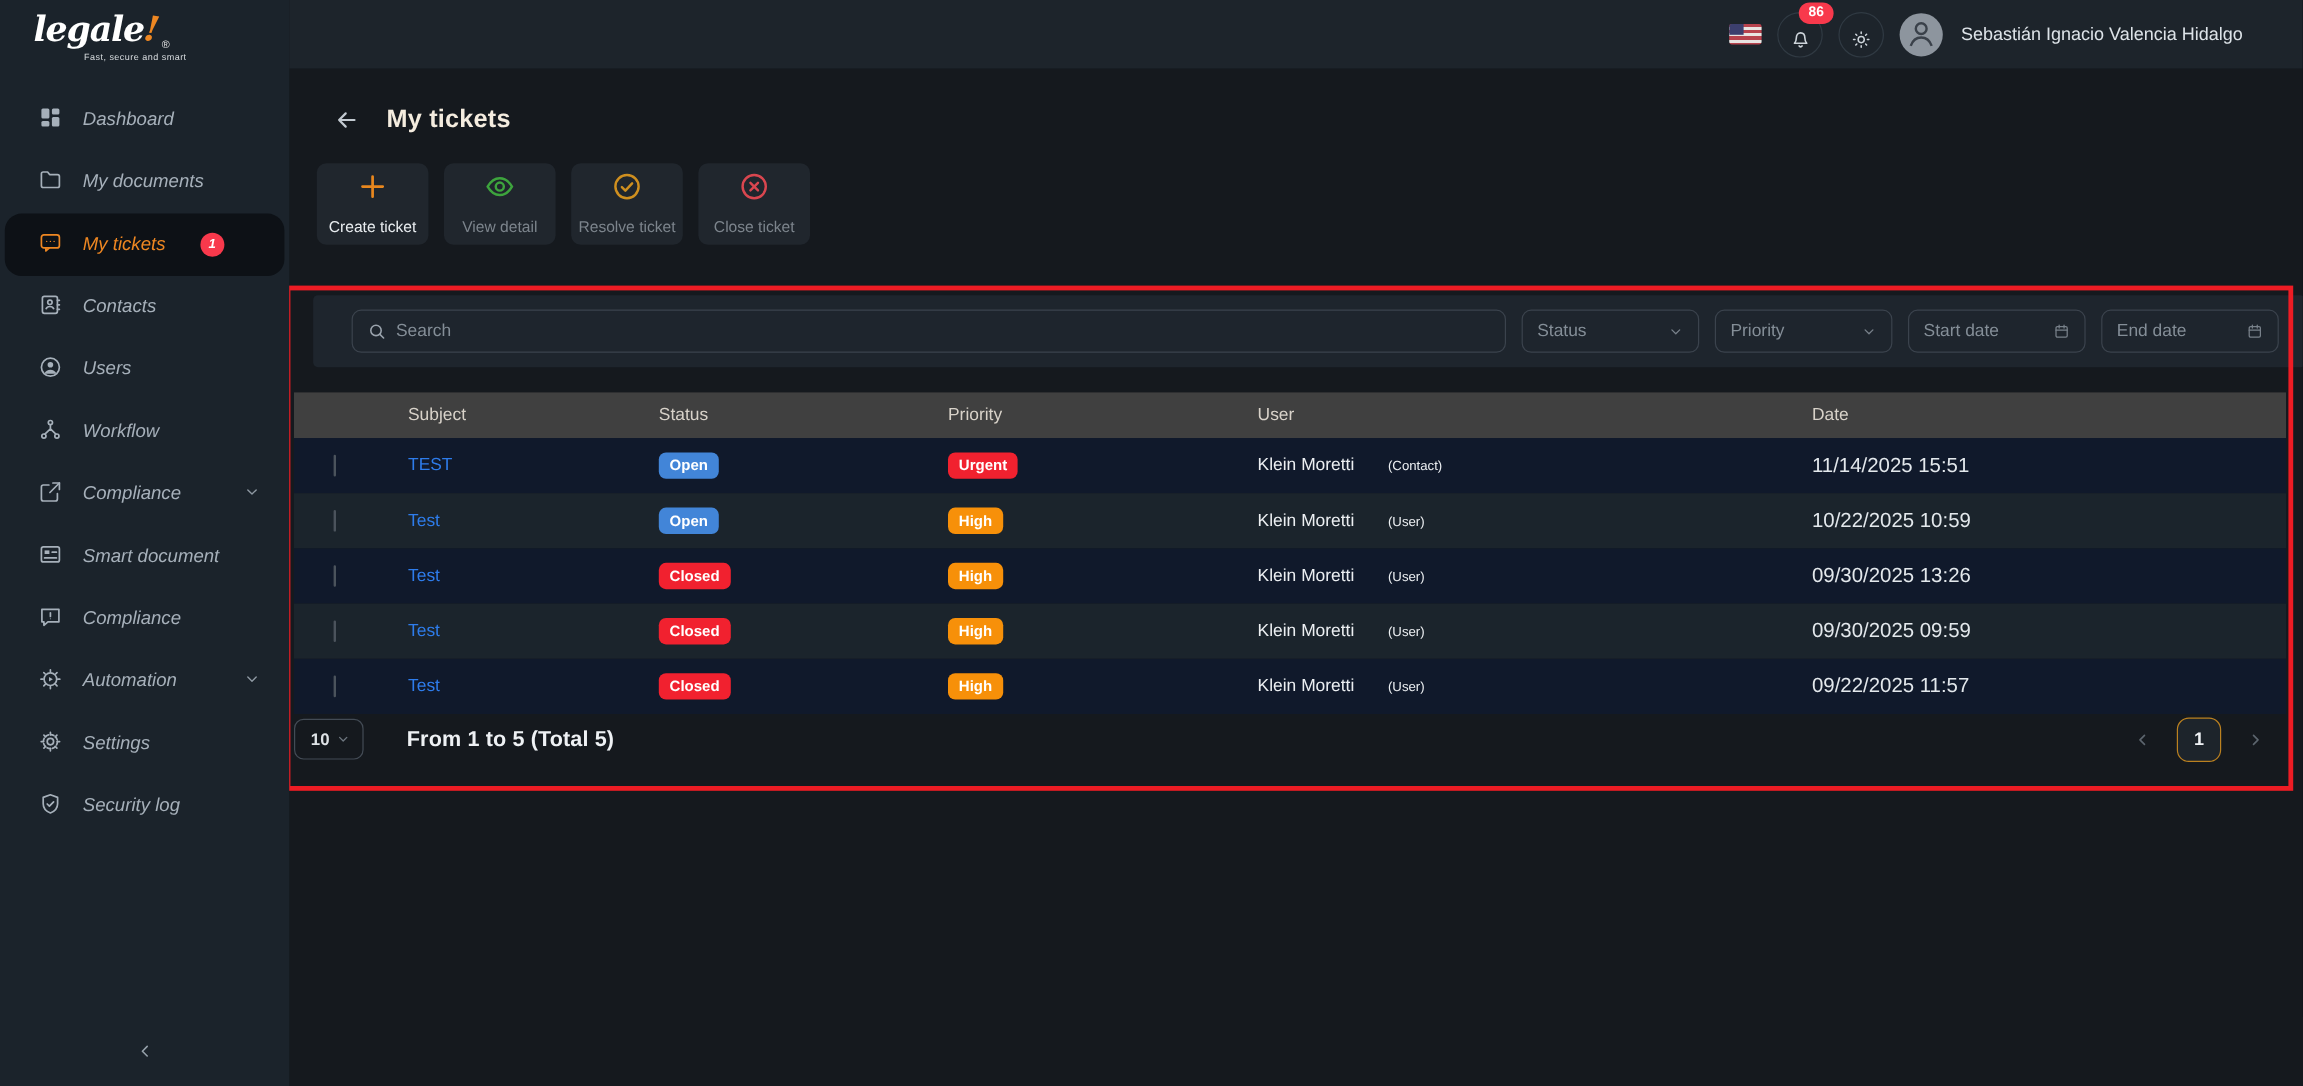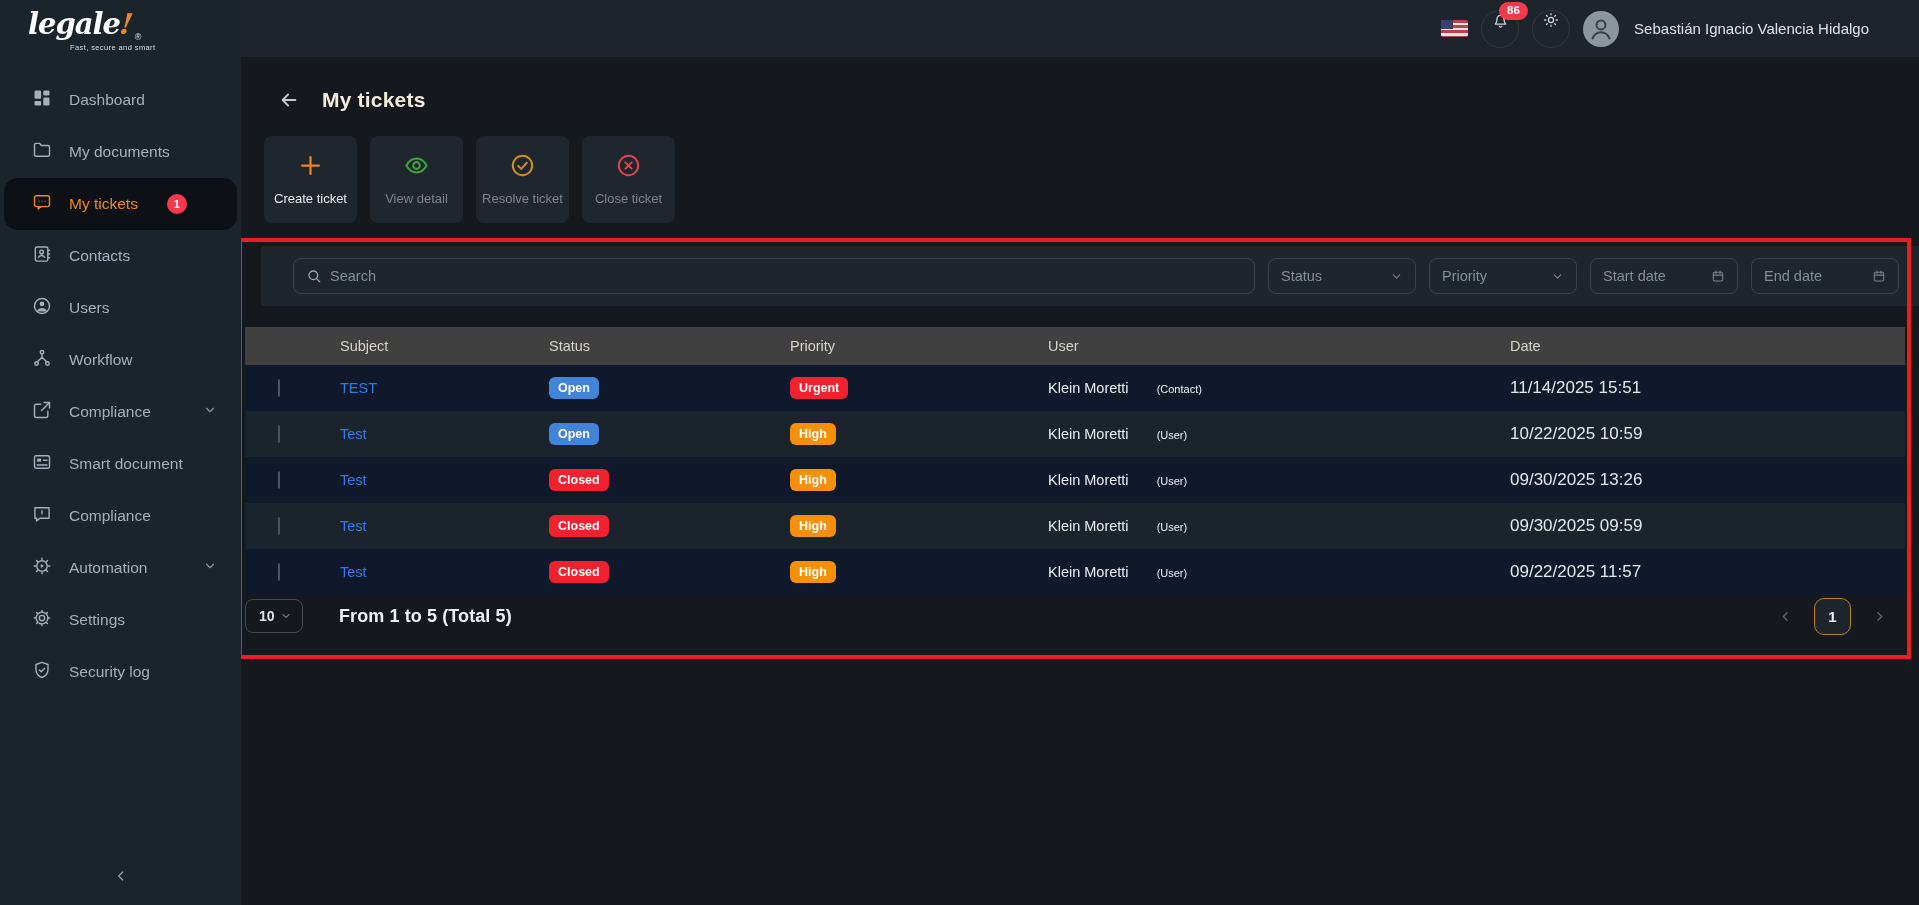--- a/index.html
+++ b/index.html
@@ -22,21 +22,21 @@
     font-style:italic; font-weight:bold; font-size:29px; color:#ffffff;
     letter-spacing:-1px; line-height:1;
   }
   .logo-bang { color:var(--accent); display:inline-block; transform:rotate(8deg); }
   .logo-reg { font-size:9px; color:#e8e8e8; margin:22px 0 0 3px; }
   .logo-tagline { font-size:7.5px; color:#d9dde0; letter-spacing:.4px; margin:1px 0 0 42px; }
   nav { margin-top:12px; }
   .nav-item {
     position:relative; display:flex; align-items:center; gap:17px;
     height:52px; padding-left:28px; margin:0 4px;
-    color:#a6b0ba; font-size:15.5px; cursor:pointer; border-radius:14px;
+    color:#a6b0ba; font-size:15.5px; cursor:pointer; border-radius:14px;font-style:italic;
   }
   .nav-item svg { flex:0 0 auto; }
   .nav-item.active { background:#0d1116; color:var(--accent); }
   .nav-badge {
     margin-left:12px; min-width:20px; height:20px; border-radius:10px;
     background:var(--alert); color:#fff; font-size:11px; font-weight:bold;
     display:flex; align-items:center; justify-content:center; padding:0 5px;
   }
   .nav-chevron { margin-left:auto; margin-right:20px; color:#8d97a1; }
   #collapse-btn {
@@ -47,40 +47,40 @@
   #topbar {
     position:absolute; left:241px; top:0; right:0; height:57px;
     background:#1d242b; display:flex; align-items:center; justify-content:flex-end;
     gap:13px; padding-right:50px; z-index:4;
   }
   .flag { width:27px; height:17px; position:relative; overflow:hidden; border-radius:2px;
     background:repeating-linear-gradient(180deg,#b8434e 0 2.6px,#e9e4e2 2.6px 5.2px); cursor:pointer;}
   .flag .canton { position:absolute; left:0; top:0; width:12px; height:9px; background:#3c3f6e; }
   .icon-btn {
     position:relative; width:38px; height:38px; border-radius:50%;
-    border:1px solid #303a43; display:flex; align-items:flex-start; justify-content:center;
+    border:1px solid #303a43; display:flex; align-items:flex-end; justify-content:center;
     color:#cdd4da; cursor:pointer; background:transparent;
   }
   .notif-badge {
     position:absolute; top:-9px; left:17px; background:var(--alert); color:#fff;
     font-size:11.5px; font-weight:bold; border-radius:10px; padding:2.5px 8px; line-height:1.2;
   }
   .avatar {
     width:36px; height:36px; border-radius:50%; background:#8d959e;
     display:flex; align-items:flex-end; justify-content:center; overflow:hidden; cursor:pointer;
   }
   .user-name { color:#dde3e8; font-size:15px; margin-left:2px; }
   
   #page-head { position:absolute; left:278px; top:88px; display:flex; align-items:center; gap:22px; }
   #back-btn { color:#c3cad1; cursor:pointer; display:flex; }
   #page-title { color:#f4ecdf; font-size:21px; font-weight:bold; letter-spacing:.2px; }
   
   #actions { position:absolute; left:264px; top:136px; display:flex; gap:13px; }
   .action-btn {
-    width:93px; height:87px; background:#20262d; border-radius:8px; border:none;
+    width:93px; height:68px; background:#20262d; border-radius:8px; border:none;
     display:flex; flex-direction:column; align-items:center; justify-content:center;
     gap:9px; cursor:pointer; font-family:inherit;
   }
   .action-label { font-size:13px; line-height:1.3; color:#7c848c; text-align:center; }
   .action-btn.enabled .action-label { color:#e9edf0; }
   
   #annotation-box {
     position:absolute; left:238px; top:238px; width:1673px; height:421px;
     border:4px solid var(--annotation); z-index:3; pointer-events:none;
   }

